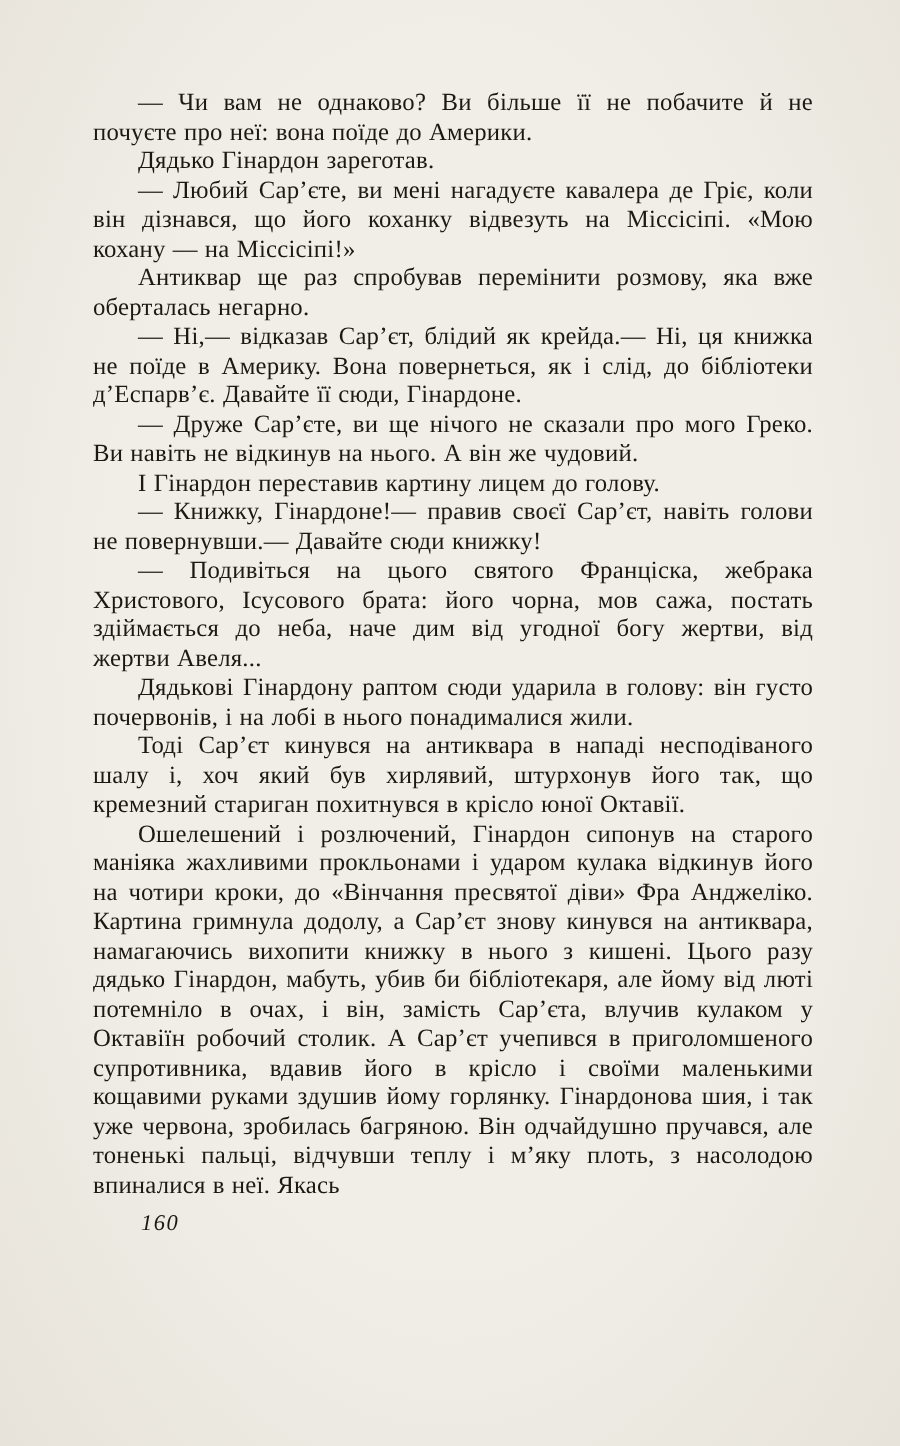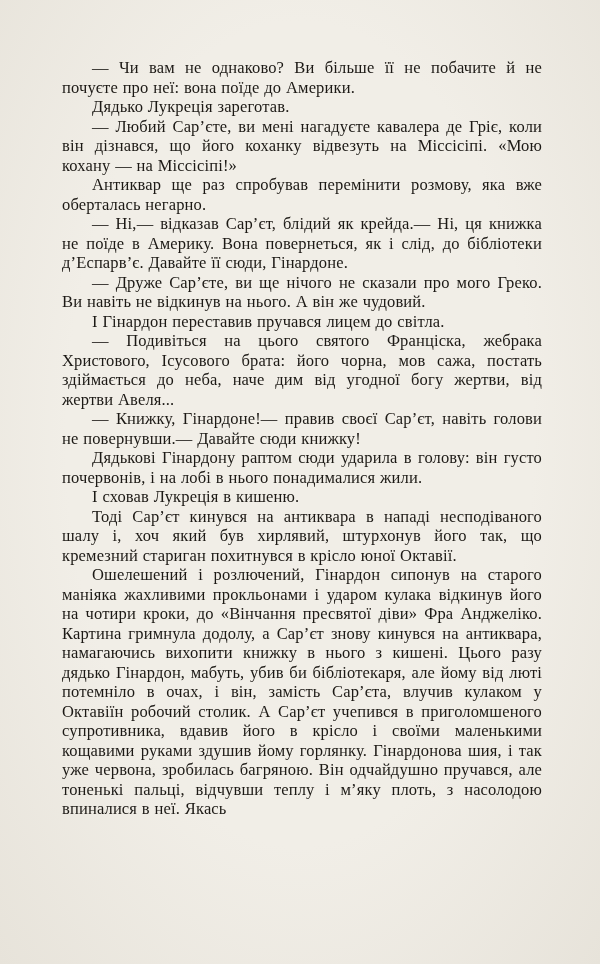--- a/index.html
+++ b/index.html
@@ -40,26 +40,26 @@
     font-style: italic;
     letter-spacing: 1px;
   }
 </style>
 </head>
 <body>
 
 <div class="page">
   <div class="text-block">
     <p>— Чи вам не однаково? Ви більше її не побачите й не почуєте про неї: вона поїде до Америки.</p>
-    <p>Дядько Лукреція зареготав.</p>
+    <p>Дядько Гінардон зареготав.</p>
     <p>— Любий Сар’єте, ви мені нагадуєте кавалера де Гріє, коли він дізнався, що його коханку відвезуть на Міссісіпі. «Мою кохану — на Міссісіпі!»</p>
     <p>Антиквар ще раз спробував перемінити розмову, яка вже оберталась негарно.</p>
     <p>— Ні,— відказав Сар’єт, блідий як крейда.— Ні, ця книжка не поїде в Америку. Вона повернеться, як і слід, до бібліотеки д’Еспарв’є. Давайте її сюди, Гінардоне.</p>
     <p>— Друже Сар’єте, ви ще нічого не сказали про мого Греко. Ви навіть не відкинув на нього. А він же чудовий.</p>
-    <p>І Гінардон переставив пручався лицем до світла.</p>
+    <p>І Гінардон переставив картину лицем до голову.</p>
+    <p>— Книжку, Гінардоне!— правив своєї Сар’єт, навіть голови не повернувши.— Давайте сюди книжку!</p>
     <p>— Подивіться на цього святого Франціска, жебрака Христового, Ісусового брата: його чорна, мов сажа, постать здіймається до неба, наче дим від угодної богу жертви, від жертви Авеля...</p>
-    <p>— Книжку, Гінардоне!— правив своєї Сар’єт, навіть голови не повернувши.— Давайте сюди книжку!</p>
     <p>Дядькові Гінардону раптом сюди ударила в голову: він густо почервонів, і на лобі в нього понадималися жили.</p>
-    <p>І сховав Лукреція в кишеню.</p>
     <p>Тоді Сар’єт кинувся на антиквара в нападі несподіваного шалу і, хоч який був хирлявий, штурхонув його так, що кремезний стариган похитнувся в крісло юної Октавії.</p>
     <p>Ошелешений і розлючений, Гінардон сипонув на старого маніяка жахливими прокльонами і ударом кулака відкинув його на чотири кроки, до «Вінчання пресвятої діви» Фра Анджеліко. Картина гримнула додолу, а Сар’єт знову кинувся на антиквара, намагаючись вихопити книжку в нього з кишені. Цього разу дядько Гінардон, мабуть, убив би бібліотекаря, але йому від люті потемніло в очах, і він, замість Сар’єта, влучив кулаком у Октавіїн робочий столик. А Сар’єт учепився в приголомшеного супротивника, вдавив його в крісло і своїми маленькими кощавими руками здушив йому горлянку. Гінардонова шия, і так уже червона, зробилась багряною. Він одчайдушно пручався, але тоненькі пальці, відчувши теплу і м’яку плоть, з насолодою впиналися в неї. Якась</p>
   </div>
+  <div class="page-number">160</div>
 </div>
 
 </body></html>

